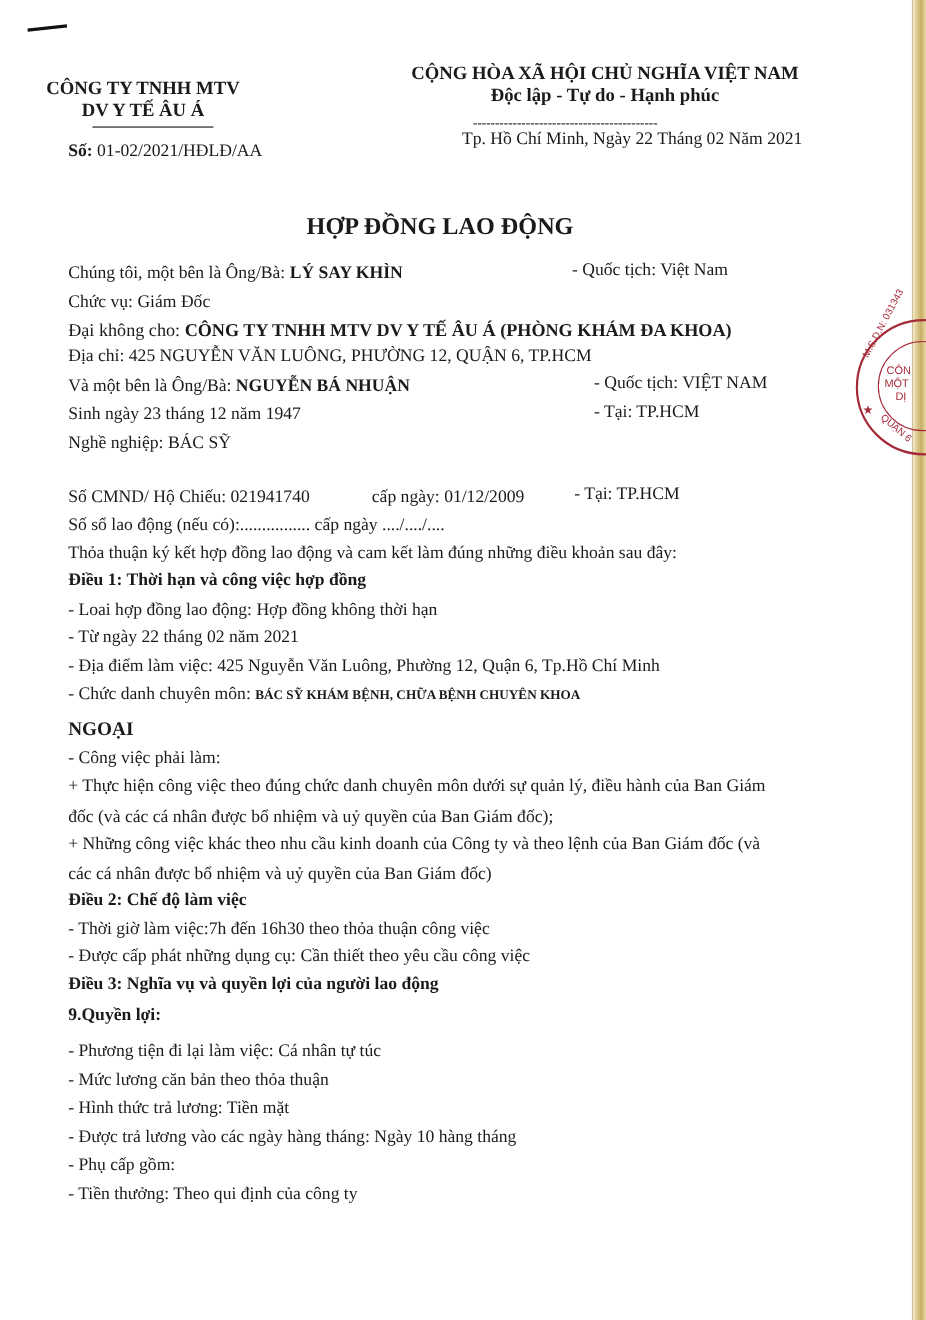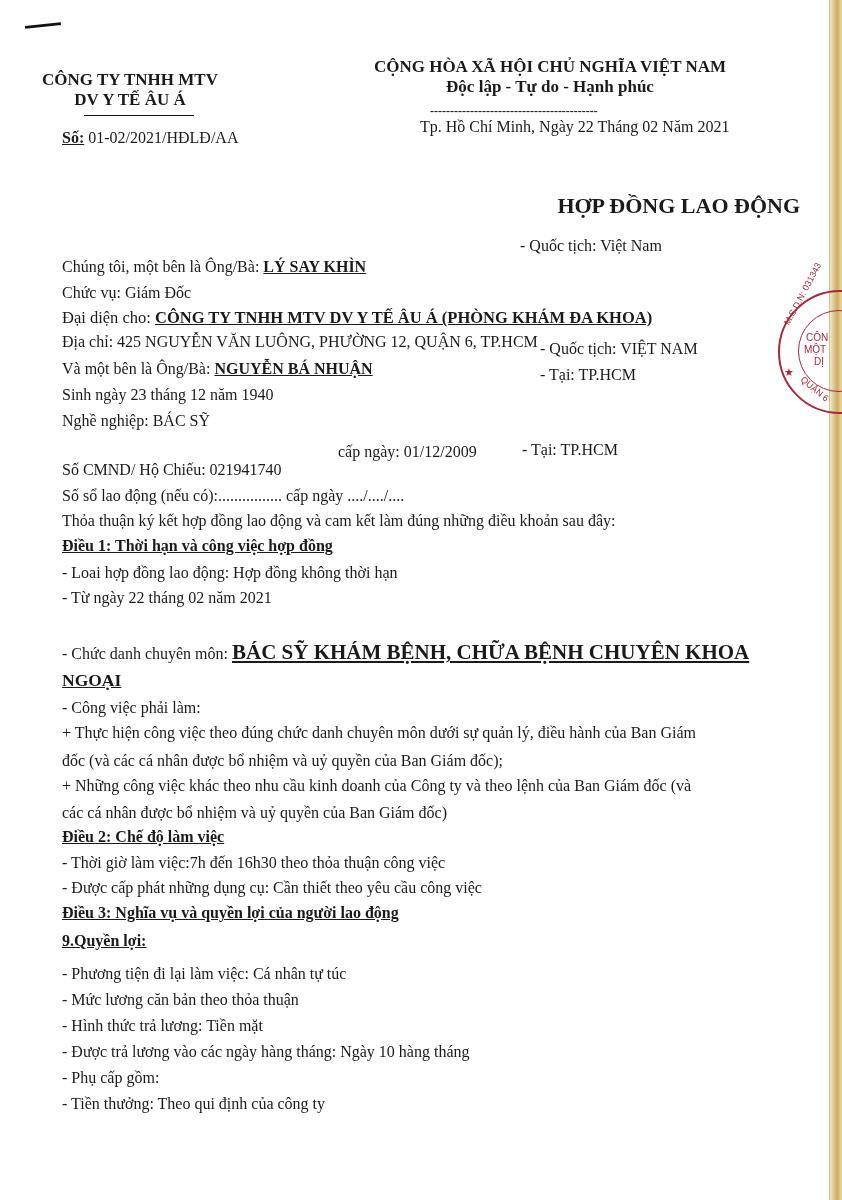--- a/index.html
+++ b/index.html
@@ -10,29 +10,29 @@
       color: #1a1a1a;
     }
     .page { position: absolute; left: 0; top: 0; width: 842px; height: 932px; }
     .edge-strip {
       position: absolute; right: 0; top: 0; width: 12px; height: 1200px;
       background: linear-gradient(90deg, #f3e9c8 0%, #d9c48a 35%, #c9ae66 60%, #e7d9a8 100%);
     }
     .edge-line { position: absolute; right: 12px; top: 0; width: 1px; height: 1200px; background: #cdbf98; }
     .mark { position: absolute; left: 25px; top: 24px; width: 36px; height: 3px; background: #111; transform: rotate(-6deg); }
     .abs { position: absolute; white-space: nowrap; }
-    .b { font-weight: bold; text-decoration: underline; }
+    .b { font-weight: bold; }
     .hdr-left { left: 30px; top: 70px; width: 200px; text-align: center; font-size: 17px; font-weight: bold; line-height: 20px; }
     .hdr-left-rule { position: absolute; left: 84px; top: 115px; width: 110px; height: 1px; background: #111; }
     .so { left: 62px; top: 129px; font-size: 16px; }
     .hdr-right { left: 340px; top: 57px; width: 420px; text-align: center; font-size: 17px; font-weight: bold; line-height: 20px; }
     .hdr-dash { left: 430px; top: 104px; font-size: 12px; letter-spacing: 0; font-weight: bold; }
     .date-line { left: 420px; top: 118px; font-size: 16px; }
-    .title { left: 0; top: 193px; width: 800px; text-align: right; font-size: 22px; font-weight: bold; }
-    .line { left: 62px; font-size: 16px; margin-top: 18px; }
+    .title { left: 0; top: 193px; width: 800px; text-align: center; font-size: 22px; font-weight: bold; }
+    .line { left: 62px; font-size: 16px; }
     .right-col { font-size: 16px; }
     .stamp {
       position: absolute; left: 778px; top: 290px; width: 120px; height: 120px;
       border: 2.5px solid #a52a3a; border-radius: 50%;
     }
     .stamp-inner {
       position: absolute; left: 18px; top: 18px; width: 80px; height: 80px;
       border: 1.5px solid #a52a3a; border-radius: 50%;
     }
     .stamp-txt { position: absolute; color: #a52a3a; font-family: "Liberation Sans", sans-serif; font-size: 10px; white-space: nowrap; }
@@ -62,42 +62,43 @@
   <div class="abs date-line">Tp. Hồ Chí Minh, Ngày 22 Tháng 02 Năm 2021</div>
 
   <div class="abs title">HỢP ĐỒNG LAO ĐỘNG</div>
 
   <div class="abs line" style="top:240px">
     <span>Chúng tôi, một bên là Ông/Bà: </span><span class="b">LÝ SAY KHÌN</span>
   </div>
   <div class="abs right-col" style="left:520px; top:237px">- Quốc tịch: Việt Nam</div>
   <div class="abs line" style="top:266px">Chức vụ: Giám Đốc</div>
   <div class="abs line" style="top:290px; font-size:16.5px">
-    <span>Đại diện cho: </span><span class="b">CÔNG TY TNHH MTV DV Y TẾ ÂU Á (PHÒNG KHÁM ĐA KHOA)</span>
+    <span>Đại không cho: </span><span class="b">CÔNG TY TNHH MTV DV Y TẾ ÂU Á (PHÒNG KHÁM ĐA KHOA)</span>
   </div>
   <div class="abs line" style="top:315px">Địa chỉ: 425 NGUYỄN VĂN LUÔNG, PHƯỜNG 12, QUẬN 6, TP.HCM</div>
 
   <div class="abs line" style="top:342px">
     <span>Và một bên là Ông/Bà: </span><span class="b">NGUYỄN BÁ NHUẬN</span>
   </div>
   <div class="abs right-col" style="left:540px; top:340px">- Quốc tịch: VIỆT NAM</div>
-  <div class="abs line" style="top:368px">Sinh ngày 23 tháng 12 năm 1940</div>
+  <div class="abs line" style="top:368px">Sinh ngày 23 tháng 12 năm 1947</div>
   <div class="abs right-col" style="left:540px; top:366px">- Tại: TP.HCM</div>
   <div class="abs line" style="top:394px">Nghề nghiệp: BÁC SỸ</div>
   <div class="abs line" style="top:443px">Số CMND/ Hộ Chiếu: 021941740</div>
   <div class="abs right-col" style="left:338px; top:443px">cấp ngày:  01/12/2009</div>
   <div class="abs right-col" style="left:522px; top:441px">- Tại: TP.HCM</div>
   <div class="abs line" style="top:469px">Số sổ lao động (nếu có):................ cấp ngày ..../..../....</div>
   <div class="abs line" style="top:494px">Thỏa thuận ký kết hợp đồng lao động và cam kết làm đúng những điều khoản sau đây:</div>
 
   <div class="abs line b" style="top:519px">Điều 1: Thời hạn và công việc hợp đồng</div>
   <div class="abs line" style="top:546px">- Loai hợp đồng lao động: Hợp đồng không thời hạn</div>
   <div class="abs line" style="top:571px">- Từ ngày 22 tháng 02 năm 2021</div>
+  <div class="abs line" style="top:597px">- Địa điểm làm việc: 425 Nguyễn Văn Luông, Phường 12, Quận 6, Tp.Hồ Chí Minh</div>
   <div class="abs line" style="top:622px">
-    <span>- Chức danh chuyên môn: </span><span class="b" style="font-size:21px">BÁC SỸ KHÁM BỆNH, CHỮA BỆNH CHUYÊN KHOA</span>
+    <span>- Chức danh chuyên môn: </span><span class="b" style="font-size:12px">BÁC SỸ KHÁM BỆNH, CHỮA BỆNH CHUYÊN KHOA</span>
   </div>
   <div class="abs line b" style="top:652px; font-size:17.5px">NGOẠI</div>
   <div class="abs line" style="top:681px">- Công việc phải làm:</div>
   <div class="abs line" style="top:706px">+ Thực hiện công việc theo đúng chức danh chuyên môn dưới sự quản lý, điều hành của Ban Giám</div>
   <div class="abs line" style="top:734px">đốc (và các cá nhân được bổ nhiệm và uỷ quyền của Ban Giám đốc);</div>
   <div class="abs line" style="top:786px">các cá nhân được bổ nhiệm và uỷ quyền của Ban Giám đốc)</div>
   <div class="abs line" style="top:759px">+  Những công việc khác theo nhu cầu kinh doanh của Công ty và theo lệnh của Ban Giám đốc (và</div>
 
   <div class="abs line b" style="top:810px">Điều 2: Chế độ làm việc</div>
   <div class="abs line" style="top:836px">- Thời giờ làm việc:7h đến 16h30 theo thỏa thuận công việc</div>

